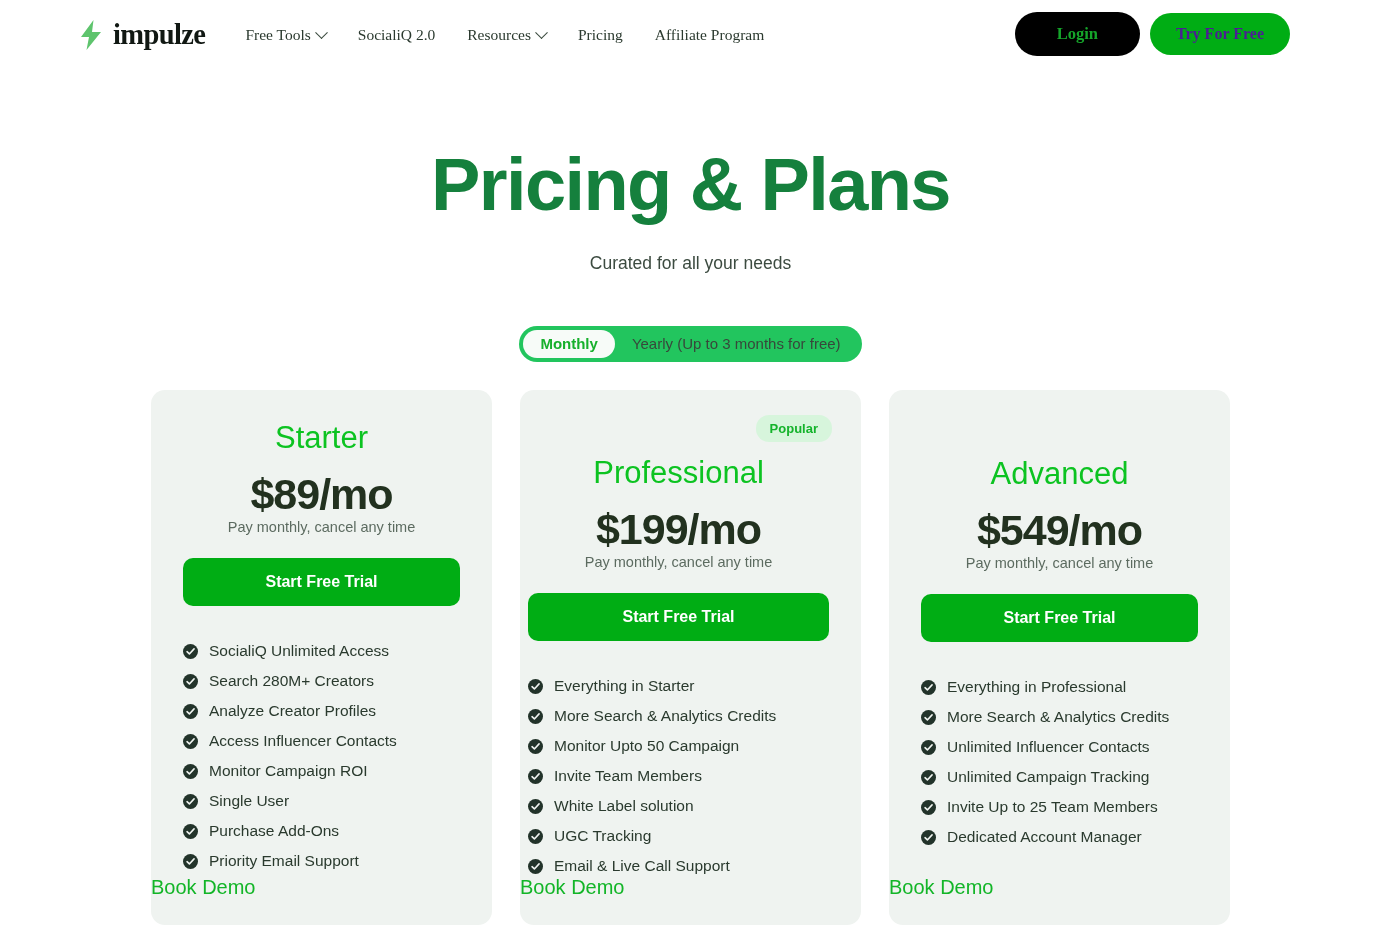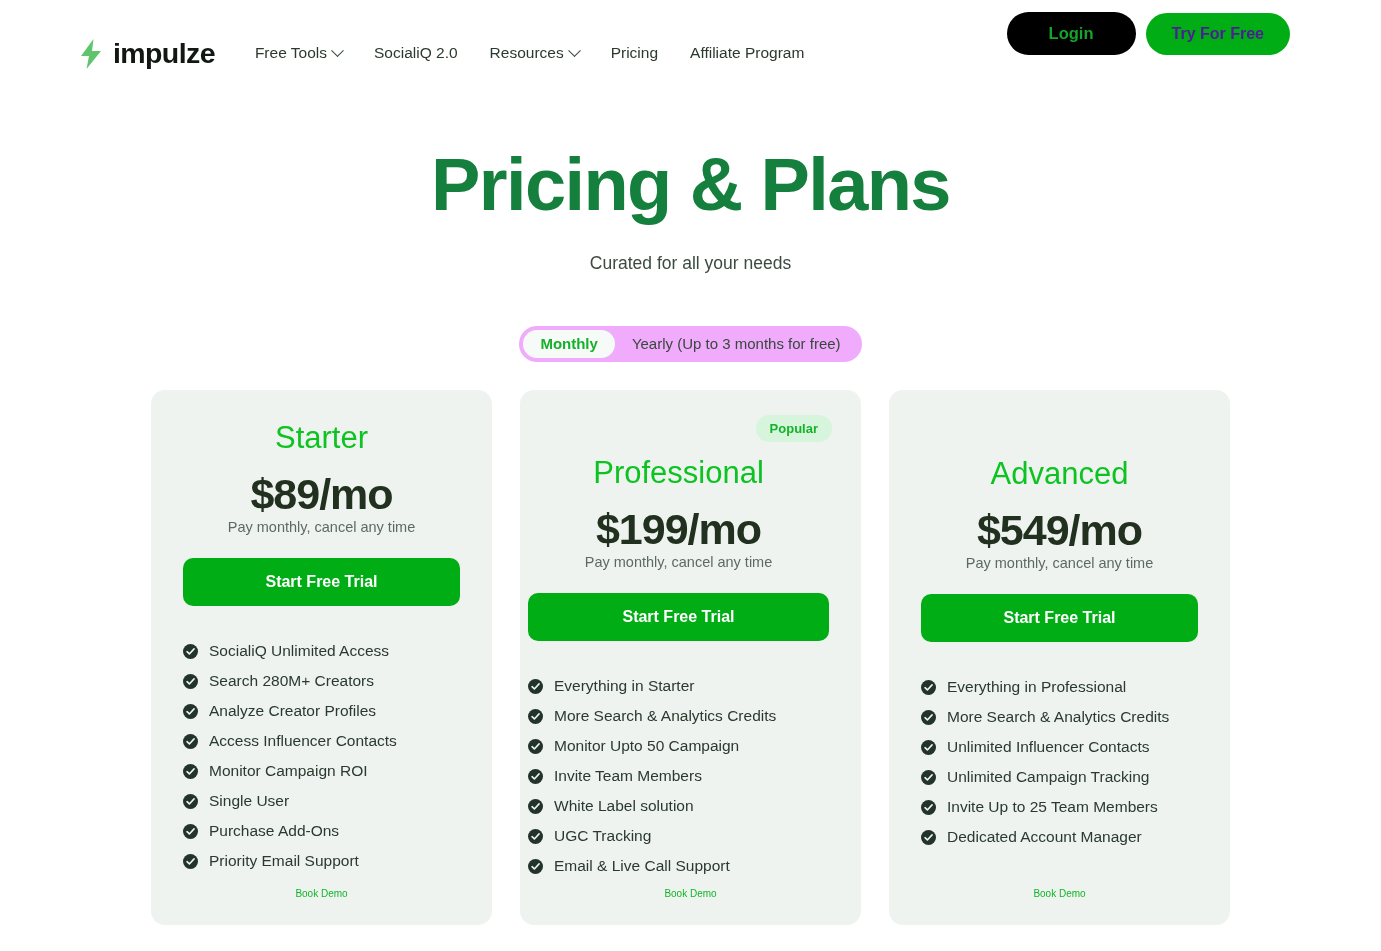--- a/index.html
+++ b/index.html
@@ -10,22 +10,23 @@
     background: #ffffff;
     font-family: "Liberation Sans", sans-serif;
     overflow: hidden;
   }
 
   
   .header {
     position: relative;
     height: 70px;
     display: flex;
-    align-items: flex-end;
+    align-items: center;
     padding: 0 92px 0 78px;
+    font-family: Liberation Serif, serif;
   }
   .brand {
     display: flex;
     align-items: center;
     gap: 9px;
     margin-right: 24px;
   }
   .bolt-icon { display: block; width: 26px; height: 30px; }
   .brand-name {
     font-size: 28.5px;
@@ -104,21 +105,21 @@
 
   
   .toggle-wrap {
     display: flex;
     justify-content: center;
     margin-top: 52px;
   }
   .toggle {
     display: flex;
     align-items: center;
-    background: #f0abfc;
+    background: #22c55e;
     border-radius: 22px;
     padding: 4px;
     height: 36px;
   }
   .toggle-opt {
     font-size: 15px;
     padding: 0 17px;
     height: 28px;
     line-height: 28px;
     border-radius: 18px;
@@ -204,22 +205,21 @@
     font-size: 15.5px;
     color: #2a3a2e;
     padding: 3px 0;
     line-height: 1.55;
   }
   .check-icon { flex: 0 0 auto; display: block; }
   .book-demo {
     position: absolute;
     left: 0; right: 0;
     bottom: 26px;
-    text-align: center;
-    font-size: 10px;
+    font-size: 20px;
     color: #12b527;
     cursor: pointer;
   }
 
   
   .card.starter  { margin-top: 0px; }
   .card.professional { margin-top: 0px; padding-left: 8px; }
   .card.advanced { margin-top: 0px; }
   .card.starter .plan-name { margin-top: 30px; }
   .card.professional .plan-name { margin-top: 65px; }

